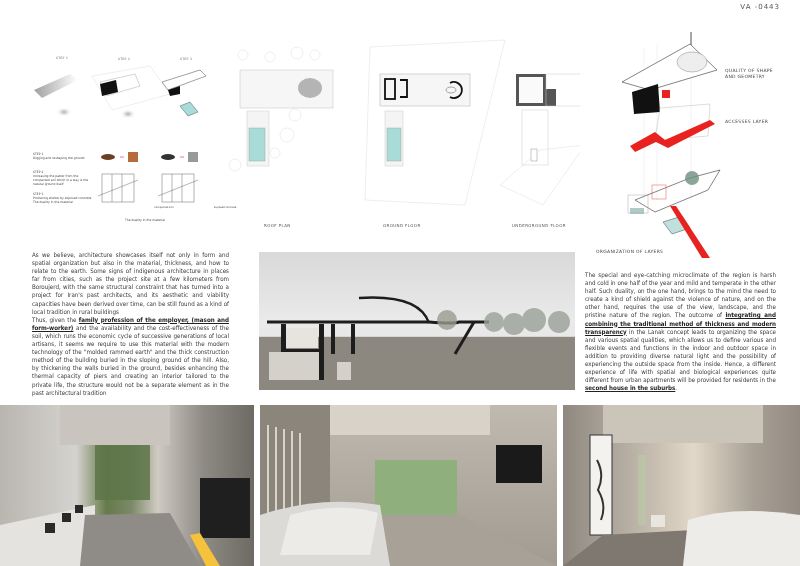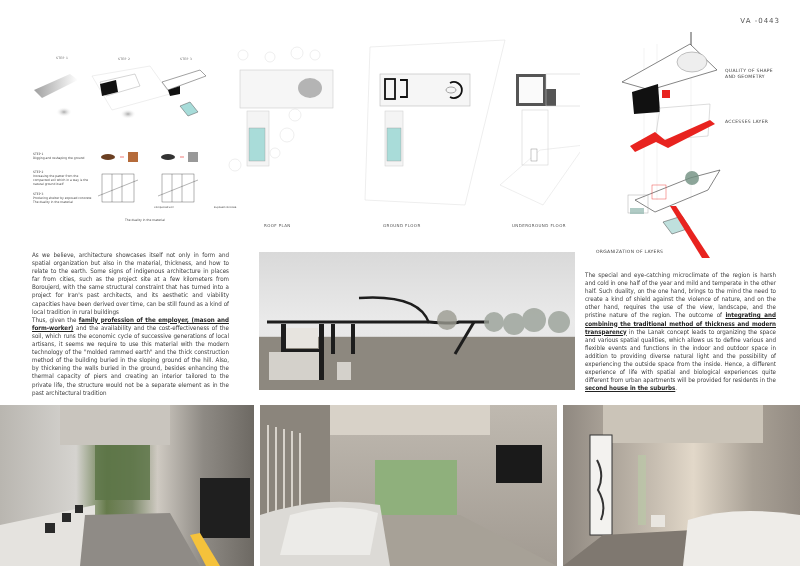--- a/index.html
+++ b/index.html
@@ -1,19 +1,19 @@
 <!DOCTYPE html>
 <html><head>
 <meta charset="utf-8">
 <style>
   * { margin: 0; padding: 0; box-sizing: border-box; }
   html, body { width: 800px; height: 566px; background: #ffffff; overflow: hidden; }
   body { position: relative; font-family: "DejaVu Sans", "Liberation Sans", sans-serif; color: #333; }
   .abs { position: absolute; }
-  .board-code { top: 17px; right: 20px; font-size: 7px; letter-spacing: 1px; color: #555; }
+  .board-code { top: 3px; right: 20px; font-size: 7px; letter-spacing: 1px; color: #555; }
 
   .step-label { font-size: 3px; color: #666; letter-spacing: .3px; }
   .tiny { font-size: 3px; color: #444; line-height: 4px; white-space: nowrap; }
   .plan-label { font-size: 4px; color: #555; letter-spacing: .4px; white-space: nowrap; }
   .layer-label { font-size: 4.5px; color: #444; letter-spacing: .3px; line-height: 6px; }
 
   .text-block { font-size: 6.2px; line-height: 8.1px; color: #3a3a3a; text-align: justify; font-family: "DejaVu Sans Condensed", "DejaVu Sans", sans-serif; }
   .text-block u { font-weight: bold; color: #222; }
 
   .render { overflow: hidden; }

